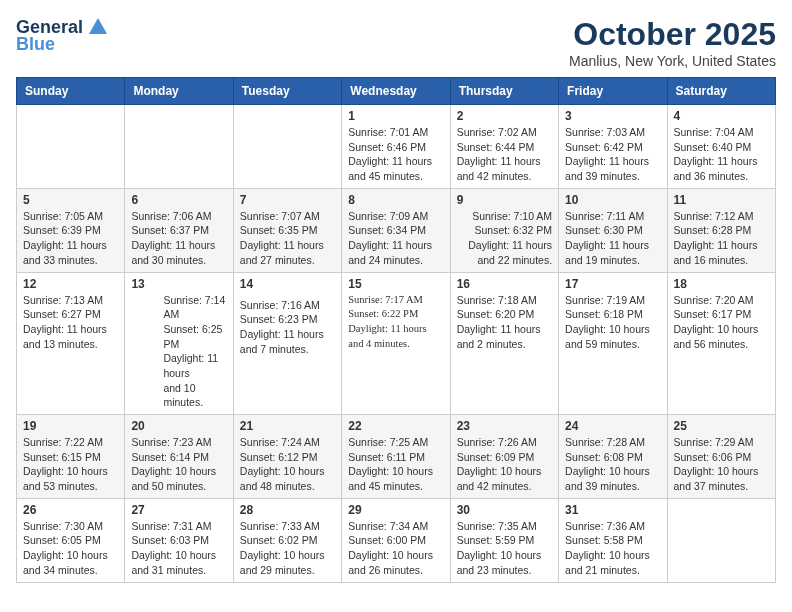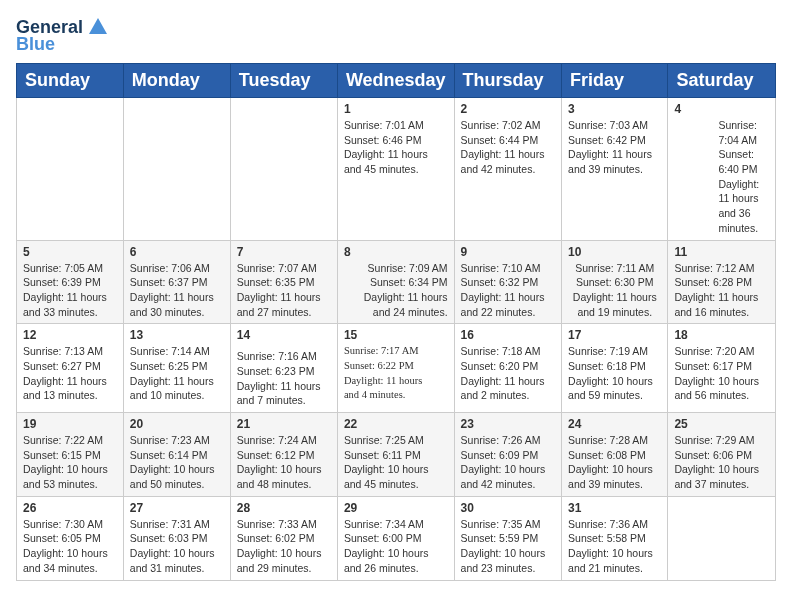--- a/index.html
+++ b/index.html
@@ -41,21 +41,21 @@
     .calendar {
       width: 100%;
       border-collapse: collapse;
       border: 1px solid #ccc;
     }
     .calendar th {
       background-color: #2a5faa;
       color: #fff;
       text-align: left;
       padding: 6px 8px;
-      font-size: 18px;
+      font-size: 12px;
       border: 1px solid #1a4a8a;
     }
     .calendar td {
       vertical-align: top;
       padding: 4px 6px;
       border: 1px solid #ccc;
       width: 108px;
       min-height: 80px;
       font-size: 11px;
       color: #333;
@@ -88,20 +88,24 @@
 <div class="header">
   <div class="logo">
     <div class="logo-row">
       <span style="font-size:18px;font-weight:bold;color:#1a3a5c;">General</span>
       <svg width="22" height="22" viewBox="0 0 22 22" style="margin-left:2px;">
         <polygon points="11,2 20,18 2,18" fill="#4a90d9"></polygon>
       </svg>
     </div>
     <span style="font-size:18px;font-weight:bold;color:#4a90d9;margin-top:-4px;">Blue</span>
   </div>
+  <div class="title-section">
+    <div class="month-title">October 2025</div>
+    <div class="location">Manlius, New York, United States</div>
+  </div>
 </div>
 
 <table class="calendar">
   <thead>
     <tr>
 
     <th>Sunday</th>
         <th>Monday</th>
         <th>Tuesday</th>
         <th>Wednesday</th>
@@ -131,21 +135,21 @@
         </td>
         <td>
           <span class="day-num">3</span>
           <div class="day-info" style="white-space: pre-line;">Sunrise: 7:03 AM
 Sunset: 6:42 PM
 Daylight: 11 hours
 and 39 minutes.</div>
         </td>
         <td>
           <span class="day-num">4</span>
-          <div class="day-info" style="white-space: pre-line; margin-left: 44px;">Sunrise: 7:04 AM
+          <div class="day-info" style="white-space: pre-line;">Sunrise: 7:04 AM
 Sunset: 6:40 PM
 Daylight: 11 hours
 and 36 minutes.</div>
         </td>
       </tr>
       <tr class="row-alt">
         <td>
           <span class="day-num">5</span>
           <div class="day-info" style="white-space: pre-line;">Sunrise: 7:05 AM
 Sunset: 6:39 PM
@@ -161,35 +165,35 @@
         </td>
         <td>
           <span class="day-num">7</span>
           <div class="day-info" style="white-space: pre-line;">Sunrise: 7:07 AM
 Sunset: 6:35 PM
 Daylight: 11 hours
 and 27 minutes.</div>
         </td>
         <td>
           <span class="day-num">8</span>
-          <div class="day-info" style="white-space: pre-line; text-align: right;">Sunrise: 7:09 AM
+          <div class="day-info" style="white-space: pre-line;">Sunrise: 7:09 AM
 Sunset: 6:34 PM
 Daylight: 11 hours
 and 24 minutes.</div>
         </td>
         <td>
           <span class="day-num">9</span>
-          <div class="day-info" style="white-space: pre-line;">Sunrise: 7:10 AM
+          <div class="day-info" style="white-space: pre-line; text-align: right;">Sunrise: 7:10 AM
 Sunset: 6:32 PM
 Daylight: 11 hours
 and 22 minutes.</div>
         </td>
         <td>
           <span class="day-num">10</span>
-          <div class="day-info" style="white-space: pre-line; text-align: center;">Sunrise: 7:11 AM
+          <div class="day-info" style="white-space: pre-line;">Sunrise: 7:11 AM
 Sunset: 6:30 PM
 Daylight: 11 hours
 and 19 minutes.</div>
         </td>
         <td>
           <span class="day-num">11</span>
           <div class="day-info" style="white-space: pre-line;">Sunrise: 7:12 AM
 Sunset: 6:28 PM
 Daylight: 11 hours
 and 16 minutes.</div>
@@ -198,21 +202,21 @@
       <tr>
         <td>
           <span class="day-num">12</span>
           <div class="day-info" style="white-space: pre-line;">Sunrise: 7:13 AM
 Sunset: 6:27 PM
 Daylight: 11 hours
 and 13 minutes.</div>
         </td>
         <td>
           <span class="day-num">13</span>
-          <div class="day-info" style="white-space: pre-line;">Sunrise: 7:14 AM
+          <div class="day-info" style="white-space: pre-line; margin-left: 32px;">Sunrise: 7:14 AM
 Sunset: 6:25 PM
 Daylight: 11 hours
 and 10 minutes.</div>
         </td>
         <td>
           <span class="day-num">14</span>
           <div class="day-info" style="white-space: pre-line; margin-top: 7px;">Sunrise: 7:16 AM
 Sunset: 6:23 PM
 Daylight: 11 hours
 and 7 minutes.</div>

